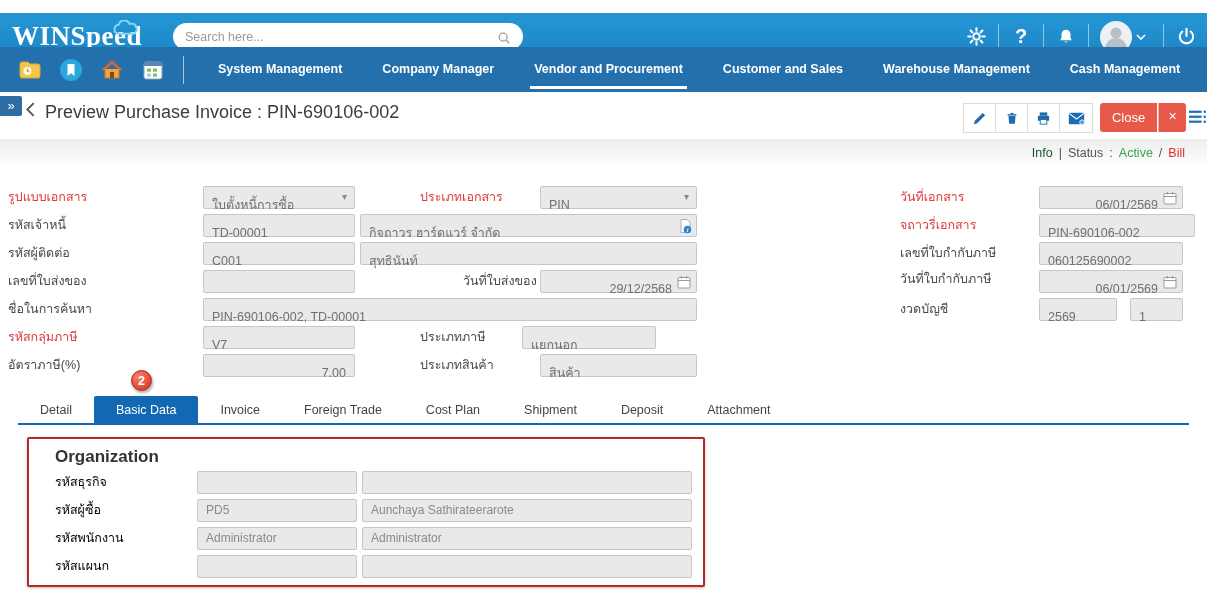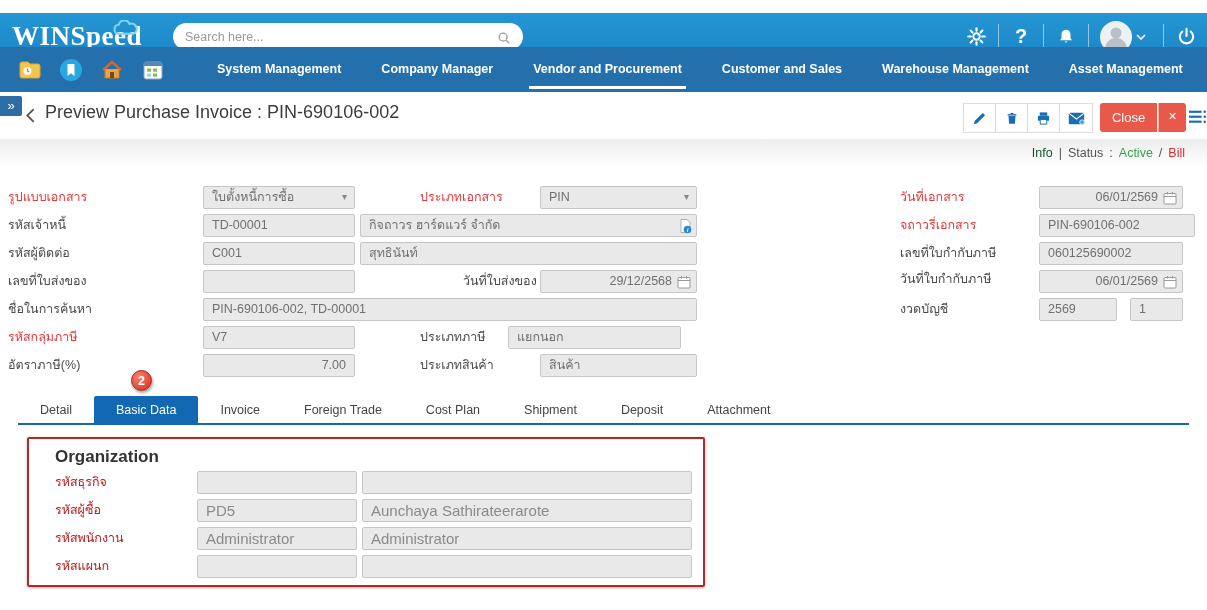--- a/index.html
+++ b/index.html
@@ -33,21 +33,21 @@
   .nav-divider { width:1px; height:28px; background:rgba(255,255,255,.6); margin:0 14px 0 18px; }
   .nav-item { position:relative; color:#fff; font-size:12.5px; font-weight:bold;
               padding:0 20px; height:45px; line-height:45px; cursor:pointer; white-space:nowrap; }
   .nav-item.active::after { content:""; position:absolute; left:16px; right:16px; bottom:3px;
               height:3px; background:#fff; }
 
   
   .expand-badge { position:absolute; left:0; top:96px; width:22px; height:20px; background:#2e6da4;
                   color:#fff; font-size:13px; line-height:19px; text-align:center;
                   border-radius:0 2px 2px 0; cursor:pointer; }
-  .title-row { position:absolute; left:26px; top:102px; display:flex; align-items:flex-end; gap:10px; }
+  .title-row { position:absolute; left:26px; top:102px; display:flex; align-items:flex-start; gap:10px; }
   .page-title { font-size:18px; color:#3c3c3c; }
   .title-shade { position:absolute; top:139px; left:0; width:100%; height:28px;
                  background:linear-gradient(180deg,#ededed,#ffffff); }
 
   .action-group { position:absolute; left:963px; top:103px; display:flex;
                   border:1px solid #dcdcdc; background:#fff; }
   .icon-btn { width:32px; height:28px; display:flex; align-items:center; justify-content:center;
               border-right:1px solid #dcdcdc; cursor:pointer; background:#fff; }
   .icon-btn:last-child { border-right:none; }
   .close-btn { position:absolute; left:1100px; top:103px; width:57px; height:29px; background:#e8594a;
@@ -62,43 +62,43 @@
                 display:flex; gap:6px; }
   .st-info { color:#14532d; cursor:pointer; }
   .st-active { color:#35a24c; }
   .st-bill { color:#e02b2b; }
 
   
   .flabel { position:absolute; font-size:12.5px; color:#4a4a4a; height:23px; line-height:23px; white-space:nowrap; }
   .flabel.req { color:#e03c3c; }
   .ffield { position:absolute; height:23px; background:#e9e9e9; border:1px solid #c6c6c6;
             border-radius:2px; font-size:12.5px; color:#707070; }
-  .ffield .val { display:block; line-height:21px; padding:0 8px; overflow:hidden; white-space:nowrap; }
+  .ffield .val { display:block; line-height:21px; padding:8px 8px; overflow:hidden; white-space:nowrap; }
   .ffield .val.right { text-align:right; }
   .ffield .caret { position:absolute; right:7px; top:4px; font-size:10px; color:#888; }
   .ffield .cal { position:absolute; right:5px; top:4px; width:14px; height:14px; }
   .ffield .docinfo { position:absolute; right:3px; top:3px; width:16px; height:16px; }
 
   
   .tabs { position:absolute; left:18px; top:396px; height:28px; display:flex; }
   .tab { padding:0 22px; line-height:28px; font-size:12.5px; color:#444; cursor:pointer; white-space:nowrap; }
   .tab.active { background:#1268b2; color:#fff; border-radius:2px 2px 0 0; }
   .tabs-underline { position:absolute; left:18px; top:423px; width:1171px; height:2px; background:#1268b2; }
   .badge2 { position:absolute; left:131px; top:370px; width:21px; height:21px; border-radius:50%;
             background:radial-gradient(circle at 35% 30%, #f4826d, #d92a1c);
             border:1px solid #a81c10; color:#fff; font-size:12.5px; font-weight:bold;
             text-align:center; line-height:20px; box-shadow:1px 2px 3px rgba(0,0,0,.35); }
 
   
   .org-box { position:absolute; left:27px; top:437px; width:678px; height:150px;
              border:2px solid #b22a26; border-radius:2px; box-shadow:0 1px 3px rgba(120,30,30,.35); }
   .org-title { position:absolute; left:55px; top:447px; font-size:17px; font-weight:bold; color:#333; }
-  .org-label { position:absolute; left:55px; font-size:12.5px; color:#b91c1c; height:23px; line-height:23px; }
+  .org-label { position:absolute; left:55px; font-size:12.5px; color:#000000; height:23px; line-height:23px; }
   .org-field { position:absolute; height:23px; background:#e9e9e9; border:1px solid #c6c6c6;
-               border-radius:2px; font-size:15px; color:#8a8a8a; }
+               border-radius:2px; font-size:12px; color:#8a8a8a; }
   .org-field .val { display:block; line-height:21px; padding:0 8px; white-space:nowrap; overflow:hidden; }
 </style>
 </head>
 <body>
 
 <div class="screen">
 
   <div class="topbar">
     <div class="logo">
       <span>WINSpeed</span>
@@ -184,21 +184,20 @@
         <rect x="6" y="15.5" width="4" height="3.2" fill="#a9c9e8"></rect>
         <rect x="12" y="15.5" width="4" height="3.2" fill="#7fc15e"></rect>
       </svg>
     </div>
     <div class="nav-divider"></div>
     <div class="nav-item">System Management</div>
     <div class="nav-item">Company Manager</div>
     <div class="nav-item active">Vendor and Procurement</div>
     <div class="nav-item">Customer and Sales</div>
     <div class="nav-item">Warehouse Management</div>
-    <div class="nav-item">Asset Management</div>
     <div class="nav-item">Cash Management</div>
 
   </div>
 
   <div class="expand-badge">»</div>
   <div class="title-row">
     <svg width="9" height="15" viewBox="0 0 8 14">
       <path d="M7 1L1 7l6 6" stroke="#555" stroke-width="1.7" fill="none"></path>
     </svg>
     <span class="page-title">Preview Purchase Invoice : PIN-690106-002</span>
@@ -341,21 +340,21 @@
   </div>
   <div class="ffield" style="left:1130px;top:298px;width:53px">
     <span class="val">1</span>
   </div>
 
   <div class="flabel req" style="left:8px;top:326px">รหัสกลุ่มภาษี</div>
   <div class="ffield" style="left:203px;top:326px;width:152px">
     <span class="val">V7</span>
   </div>
   <div class="flabel" style="left:420px;top:326px">ประเภทภาษี</div>
-  <div class="ffield" style="left:508px;top:326px;width:173px">
+  <div class="ffield" style="left:522px;top:326px;width:134px">
     <span class="val">แยกนอก</span>
   </div>
 
   <div class="flabel" style="left:8px;top:354px">อัตราภาษี(%)</div>
   <div class="ffield" style="left:203px;top:354px;width:152px">
     <span class="val right">7.00</span>
   </div>
   <div class="flabel" style="left:420px;top:354px">ประเภทสินค้า</div>
   <div class="ffield" style="left:540px;top:354px;width:157px">
     <span class="val">สินค้า</span>

